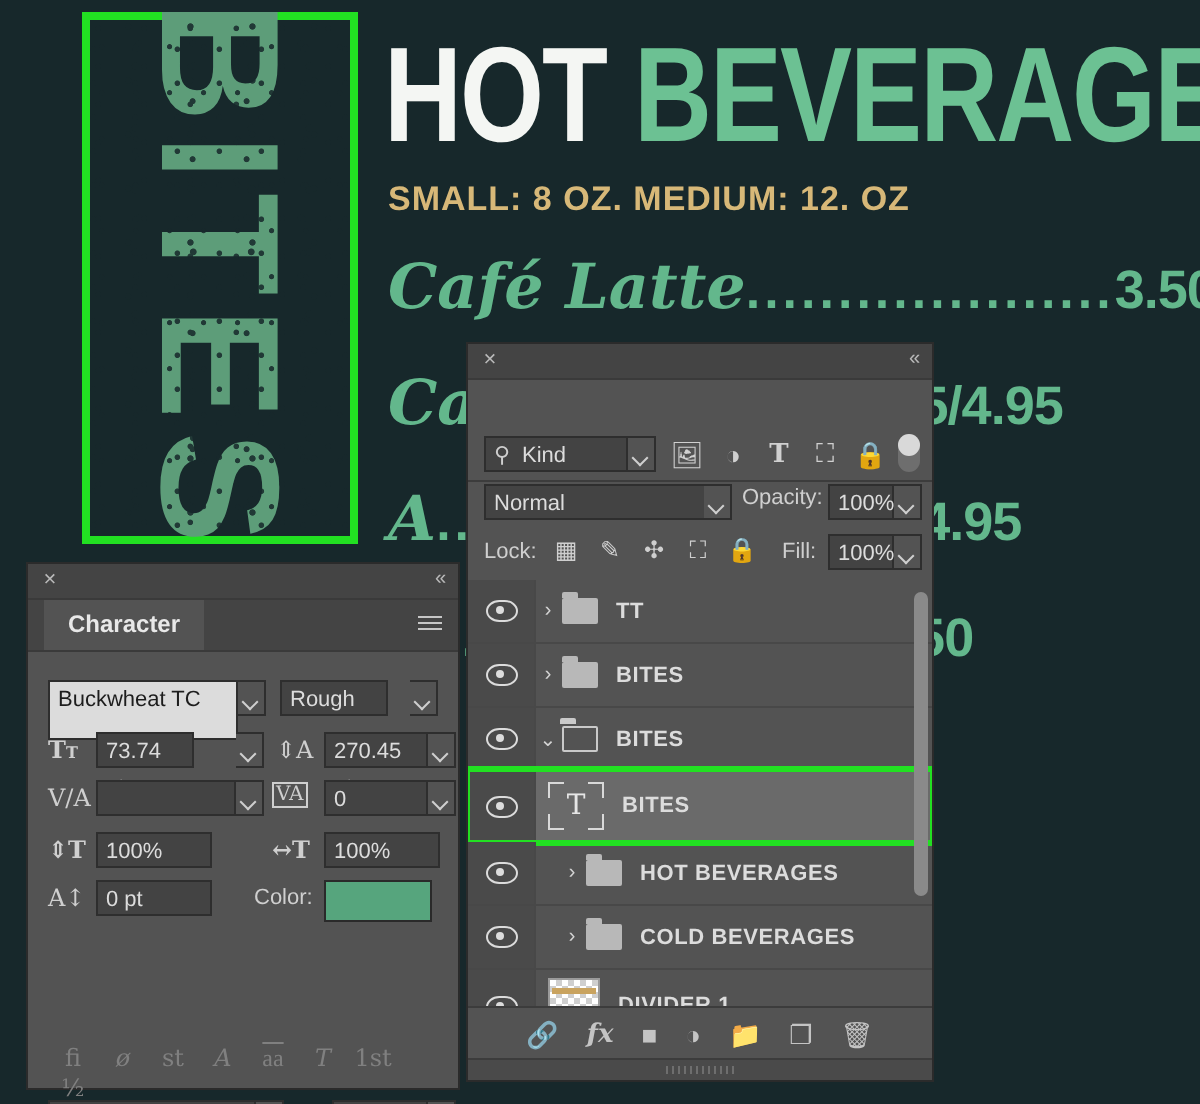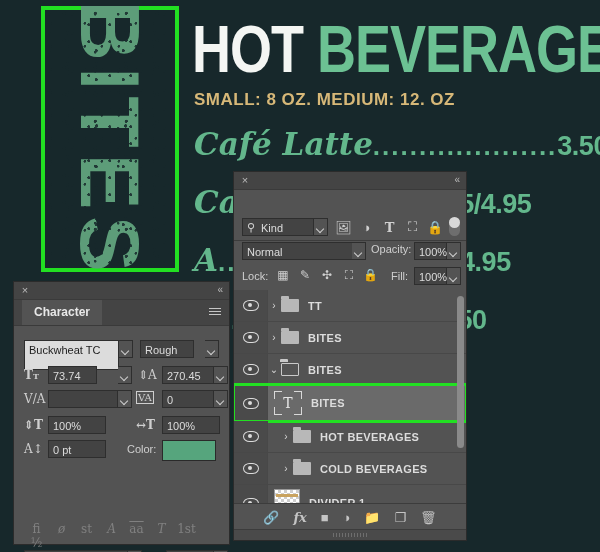--- a/index.html
+++ b/index.html
@@ -313,21 +313,21 @@
     </div>
 
     <div class="char-row" style="top:114px;">
       <span class="cp-icon" style="left:10px;top:2px;">A↕</span>
       <span class="field" style="position:absolute;left:34px;width:58px;">0 pt</span>
       <span class="label" style="position:absolute;left:113px;top:3px;">Color:</span>
       <span class="color-sw" style="position:absolute;left:148px;"></span>
     </div>
 
     <div class="style-btns2">
-      <span>fi</span><span style="font-style:italic;">o̷</span><span>st</span><span style="font-style:italic;">A</span><span style="text-decoration:overline;">aa</span><span style="font-style:italic;">T</span><span>1st</span><span>½</span>
+      <span>fi</span><span style="font-style:italic;">o̷</span><span>st</span><span style="font-style:italic;">A</span><span style="text-decoration:overline;font-family:Liberation Serif, serif;">aa</span><span style="font-style:italic;">T</span><span>1st</span><span>½</span>
     </div>
 
     <div class="char-row" style="top:224px;">
       <span class="field" style="position:absolute;left:10px;width:104px;">English: USA</span>
       <span class="caret" style="position:absolute;left:114px;"></span>
 
       <span class="field" style="position:absolute;left:152px;width:48px;">Sharp</span>
       <span class="caret" style="position:absolute;left:200px;"></span>
     </div>
   </div>

